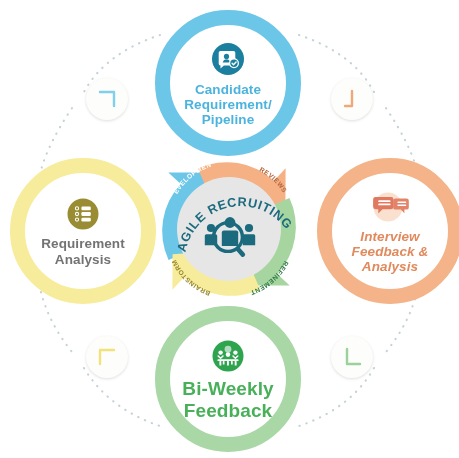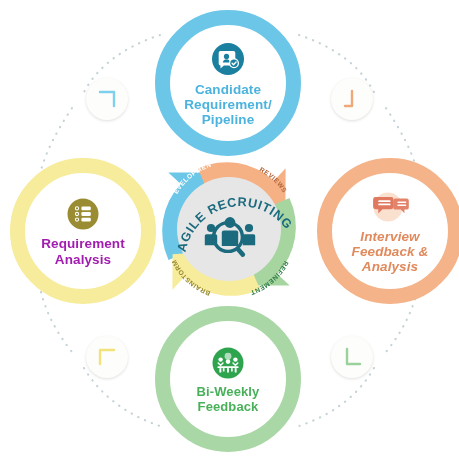--- a/index.html
+++ b/index.html
@@ -33,34 +33,34 @@
   #node-top{
     left:155px;top:10px;width:146px;height:146px;
     border:15px solid #6cc6e8;
   }
   #node-top .nlabel{color:#4bb3dd;font-size:13.5px;}
 
   #node-left{
     left:10px;top:158px;width:146px;height:146px;
     border:15px solid #f7ec9b;
   }
-  #node-left .nlabel{color:#a21caf;font-size:13.5px;}
+  #node-left .nlabel{color:#737373;font-size:13.5px;}
 
   #node-right{
     left:317px;top:158px;width:146px;height:146px;
     border:15px solid #f4b388;
     font-style:italic;
   }
   #node-right .nlabel{color:#e08a5d;font-size:13.5px;}
 
   #node-bottom{
     left:155px;top:306px;width:146px;height:146px;
     border:15px solid #a9d7a5;
   }
-  #node-bottom .nlabel{color:#49b05a;font-size:13px;}
+  #node-bottom .nlabel{color:#49b05a;font-size:19px;}
 
   
   .badge{
     position:absolute;
     width:42px;height:42px;border-radius:50%;
     background:#fdfdfb;
     box-shadow:0 1px 3px rgba(0,0,0,.13);
     display:flex;align-items:center;justify-content:center;
   }
   #badge-tl{left:86px;top:78px;}

